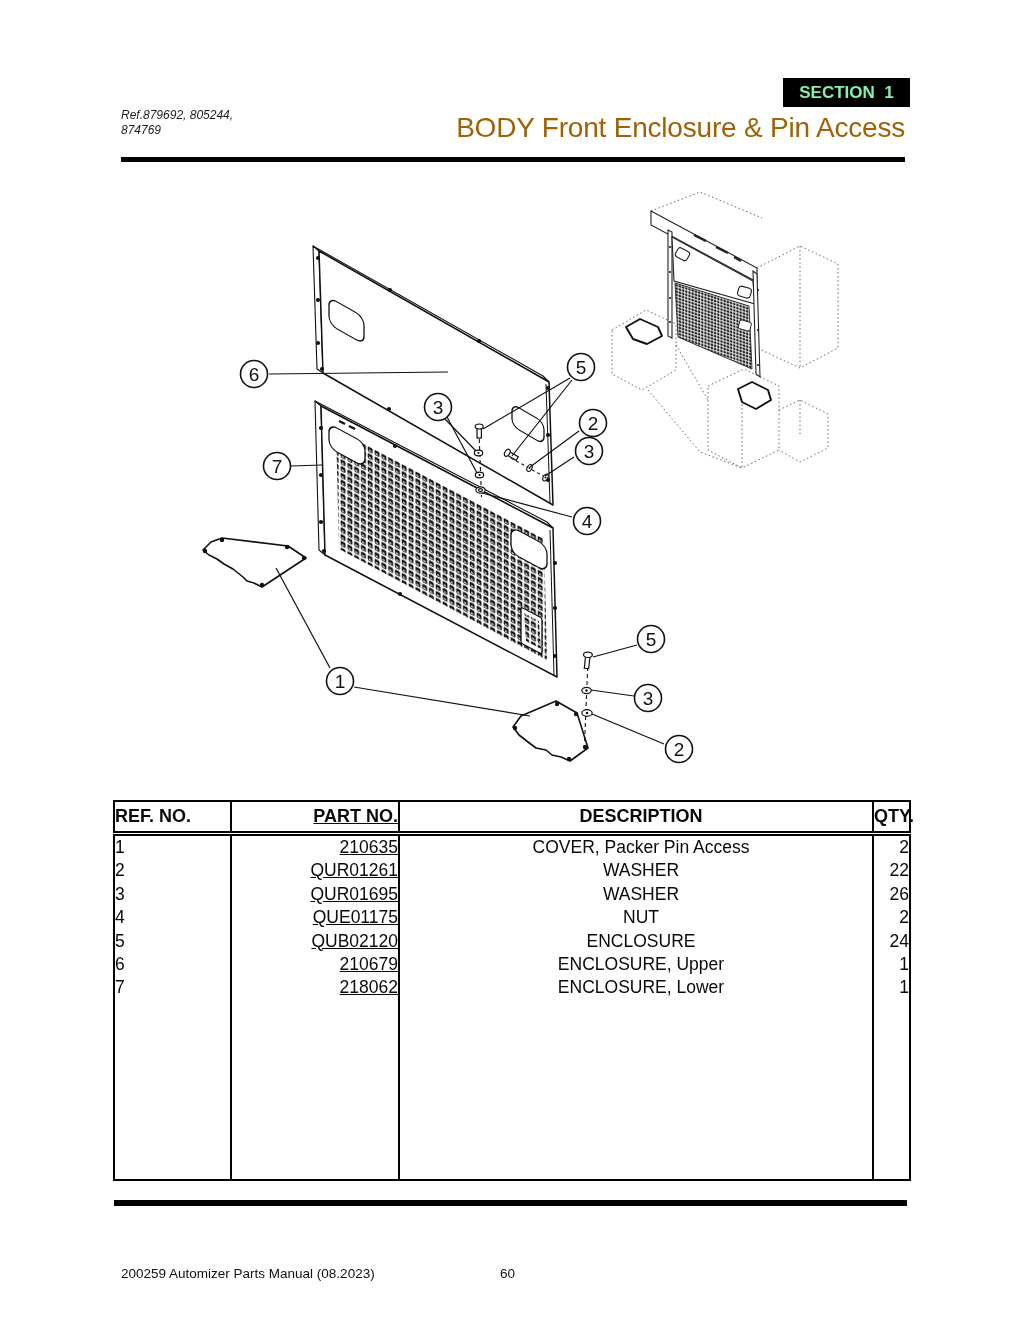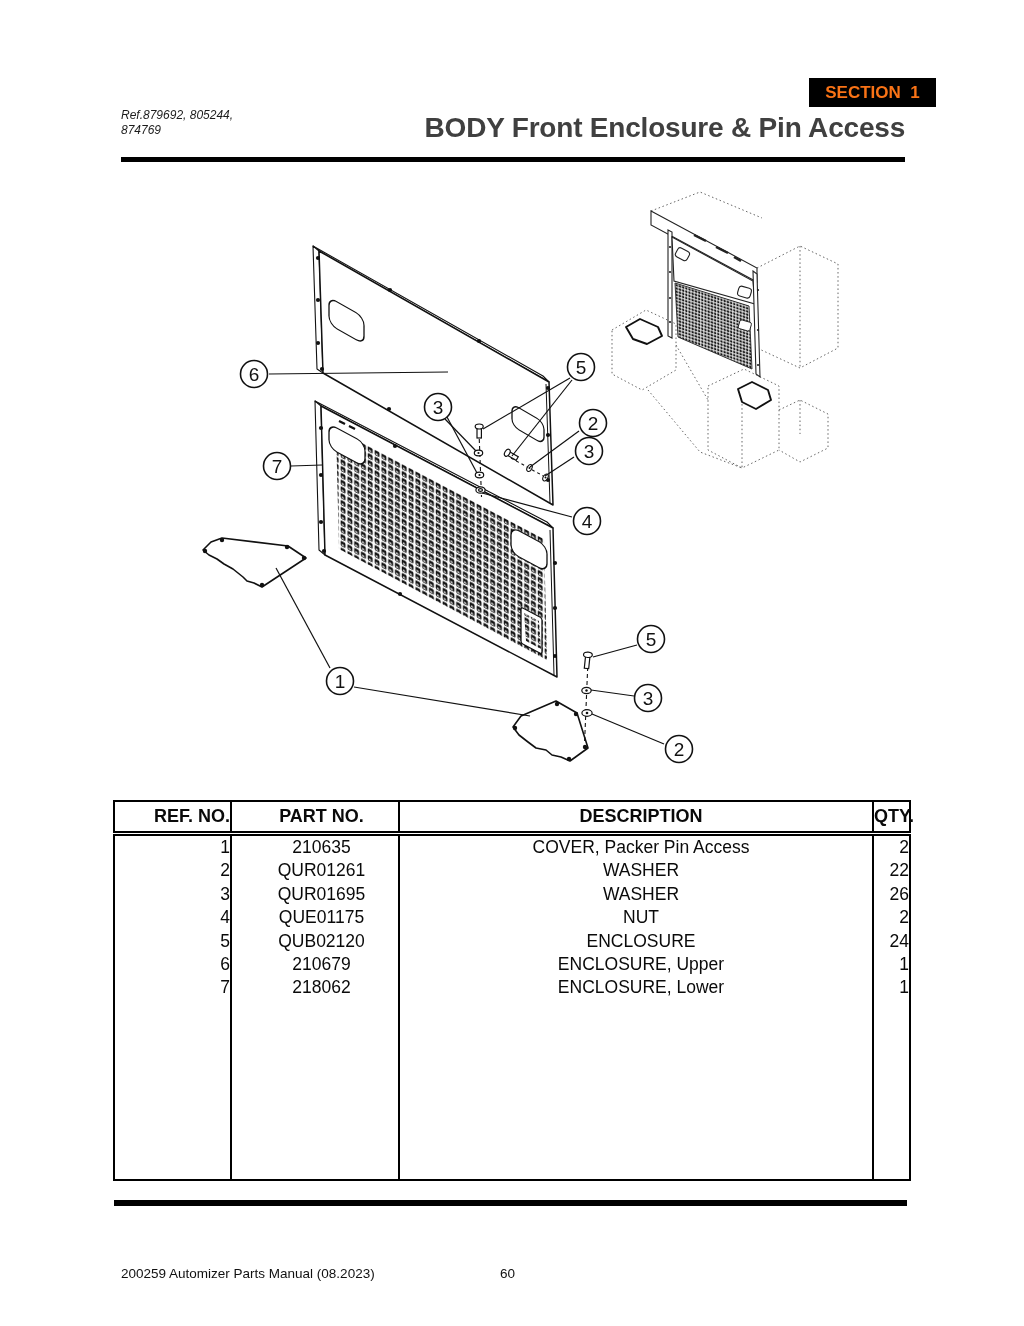--- a/index.html
+++ b/index.html
@@ -1,38 +1,38 @@
 <!DOCTYPE html>
 <html><head>
 <meta charset="utf-8">
 <style>
   html,body{margin:0;padding:0;background:#e8e8e8;}
   .page{position:relative;width:1024px;height:1326px;background:#fff;color:#111;
         font-family:"Liberation Sans",sans-serif;overflow:hidden;}
   .ref-note{position:absolute;left:121px;top:108px;font-size:12px;font-style:italic;
             line-height:1.25;white-space:pre-line;color:#1c1c1c;}
   .section-badge{position:absolute;left:783px;top:78px;width:127px;height:29px;
-            background:#000;color:#f97316;font-weight:bold;font-size:17px;
-            display:flex;align-items:center;justify-content:center;white-space:pre;margin-left:26px;}
+            background:#000;color:#86efac;font-weight:bold;font-size:17px;
+            display:flex;align-items:center;justify-content:center;white-space:pre;}
   .page-title{position:absolute;left:300px;top:112px;width:605px;margin:0;
-            font-size:28px;font-weight:bold;text-align:right;letter-spacing:-.2px;color:#404040;}
+            font-size:28px;font-weight:normal;text-align:right;letter-spacing:-.2px;color:#a16207;}
   .rule{position:absolute;background:#000;}
   .rule-top{left:121px;top:157px;width:784px;height:5px;}
   .rule-bottom{left:114px;top:1200px;width:793px;height:6px;}
   #diagram{position:absolute;left:0;top:185px;}
   .parts-table{position:absolute;left:113px;top:800px;width:798px;height:381px;
             border-collapse:collapse;table-layout:fixed;font-size:17.5px;color:#0a0a0a;
             border:2.5px solid #000;}
   .parts-table th{font-size:18px;font-weight:bold;height:29px;padding:0;
             border-bottom:5px double #000;}
   .parts-table td{padding:0;}
   .parts-table tbody tr.row td{height:23.4px;line-height:23.4px;}
   .parts-table th+th,.parts-table td+td{border-left:2px solid #000;}
-  .c-ref{width:115px;text-align:right;border-radius:15px;}
-  .c-part{width:153px;text-align:center;padding-left:13px!important;}
+  .c-ref{width:115px;text-align:left;border-radius:15px;}
+  .c-part{width:153px;text-align:right;padding-left:13px!important;text-decoration:underline;}
   .c-desc{width:462px;text-align:center;padding-left:10px!important;}
   .c-qty{text-align:right;}
   .footer-manual{position:absolute;left:121px;top:1266px;font-size:13.5px;text-align:right;}
   .footer-page{position:absolute;left:500px;top:1266px;font-size:13.5px;}
   svg text{font-family:"Liberation Sans",sans-serif;}
 </style>
 </head>
 <body>
 
 <div class="page">

